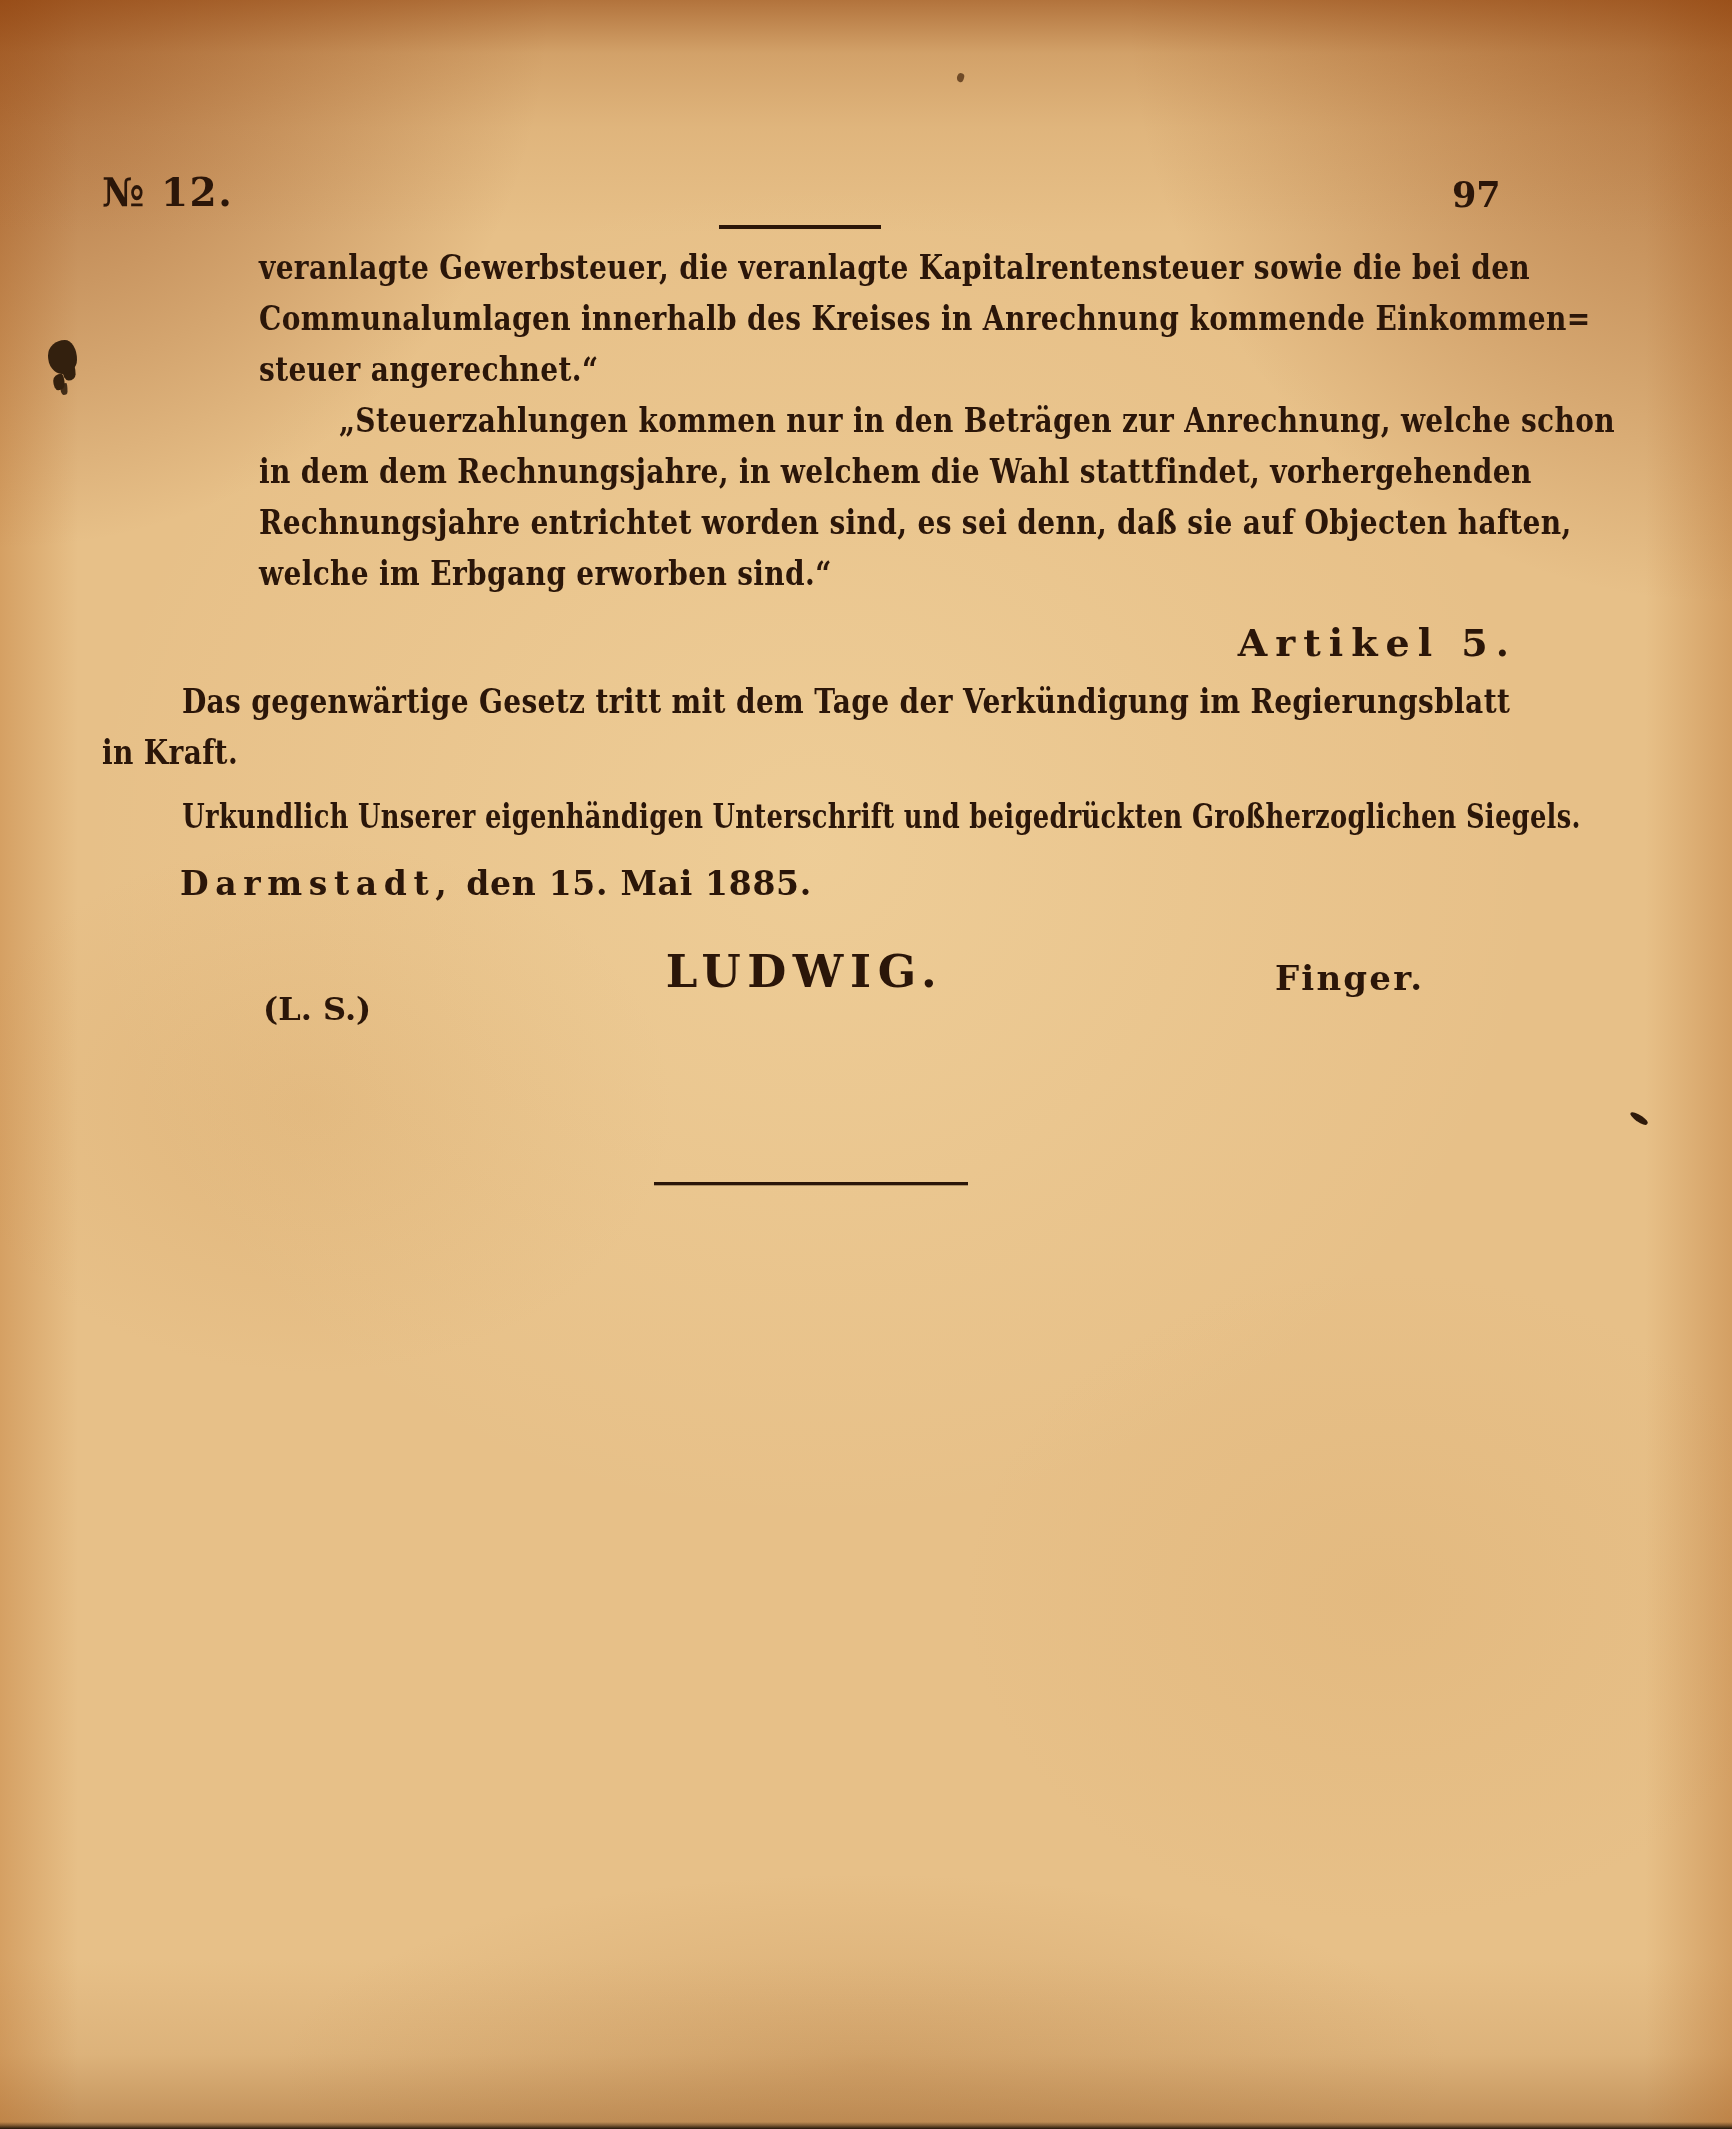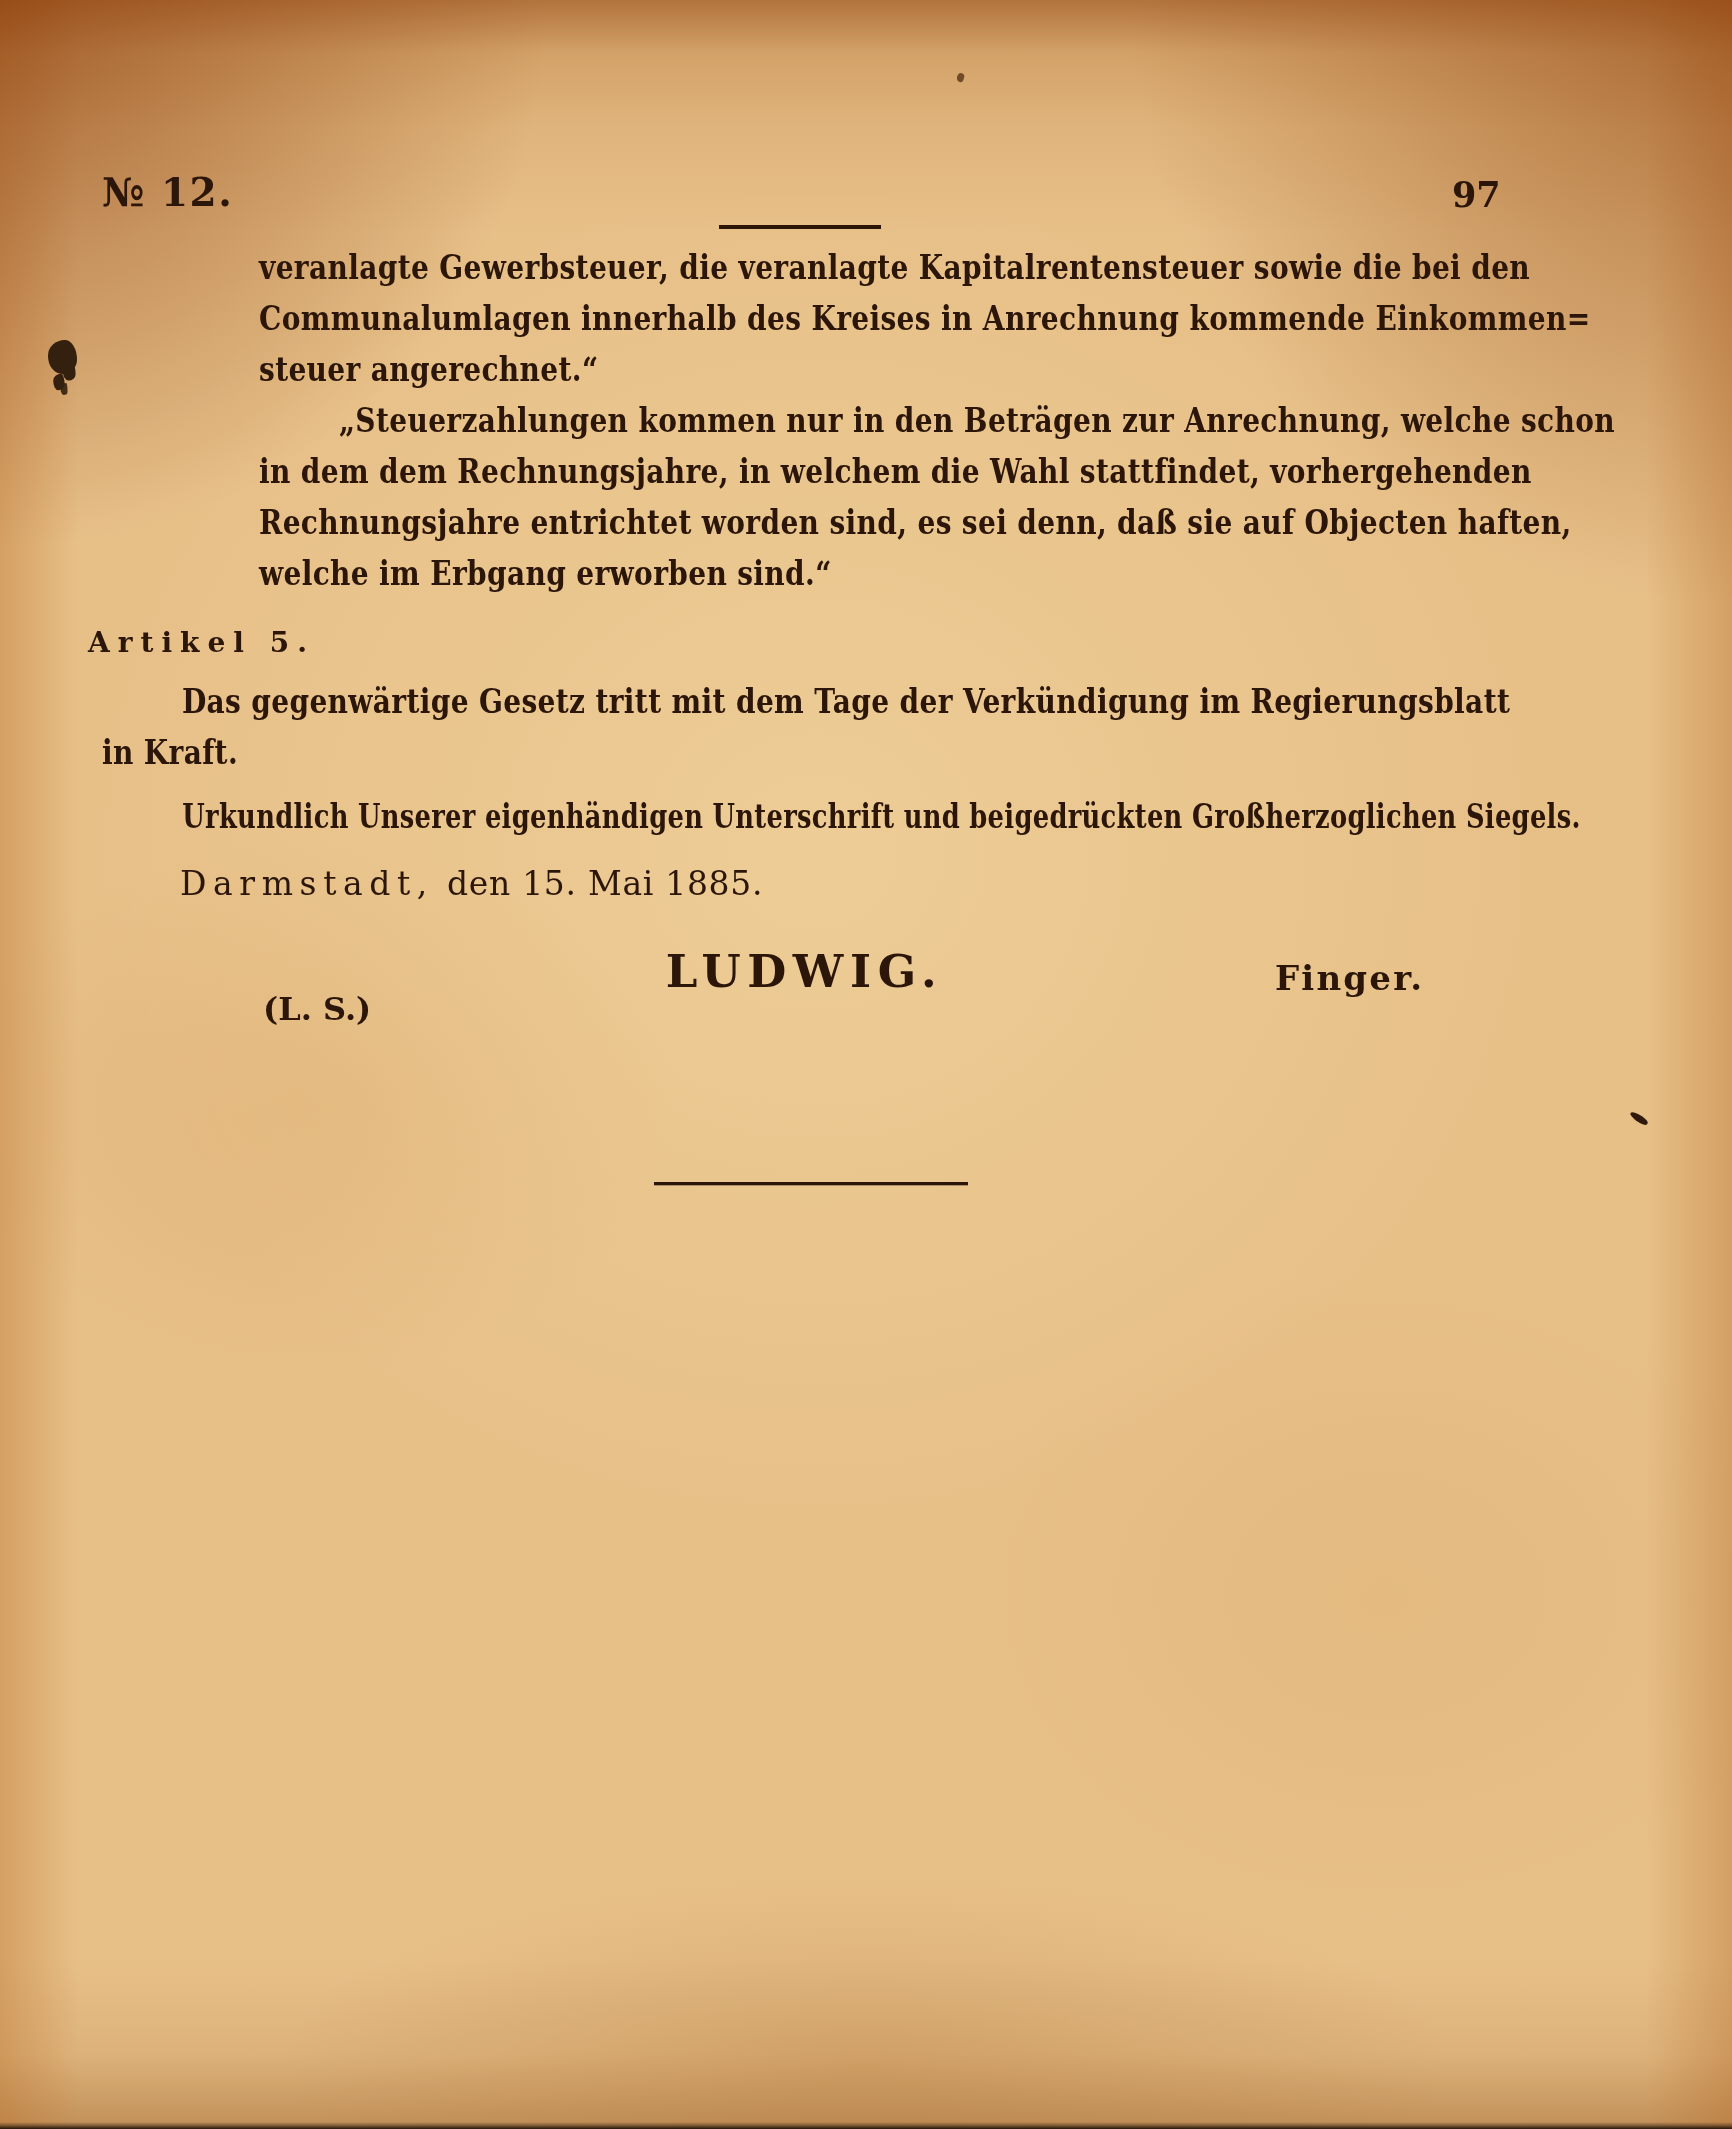--- a/index.html
+++ b/index.html
@@ -26,25 +26,25 @@
     white-space:nowrap;letter-spacing:0.4px;
   }
   .just{text-align:justify;text-align-last:justify;text-justify:inter-word;}
   .left{text-align:left;text-align-last:left;}
   .cond85{transform:scaleX(0.85);transform-origin:0 0;}
   .cond78{transform:scaleX(0.78);transform-origin:0 0;}
   .ind{padding-left:94px;}
   .ind78{padding-left:103px;}
 
   #quote-block{left:259px;top:242px;width:1468px;}
-  #article-heading{left:88px;top:621px;width:1405px;text-align:left;
-    font-size:28px;font-weight:bold;letter-spacing:8px;line-height:44px;}
+  #article-heading{left:112px;top:621px;width:1405px;text-align:right;
+    font-size:38px;font-weight:bold;letter-spacing:8px;line-height:44px;}
   #body-block{left:102px;top:676px;width:1653px;}
   #attestation-block{left:102px;top:791px;width:1801px;}
-  #dateline{left:180px;top:860px;font-size:33px;font-weight:normal;line-height:47px;white-space:nowrap;}
+  #dateline{left:180px;top:860px;font-size:33px;font-weight:bold;line-height:47px;white-space:nowrap;}
   #dateline .city{letter-spacing:6.6px;}
   #dateline .rest{margin-left:13px;letter-spacing:0.7px;}
 
   #issue-label{left:102px;top:166px;width:1405px;
     font-size:39px;font-weight:bold;line-height:53px;letter-spacing:1.5px;}
   #issue-underline{left:719px;top:225px;width:162px;height:3.6px;background:#2b1609;}
   #page-number{left:1452px;top:174px;font-size:35px;font-weight:bold;line-height:41px;}
 
   #seal-mark{left:263px;top:957px;font-size:32px;font-weight:bold;line-height:44px;margin-top:30px;}
   #royal-signature{left:102px;top:943px;width:1405px;text-align:center;

